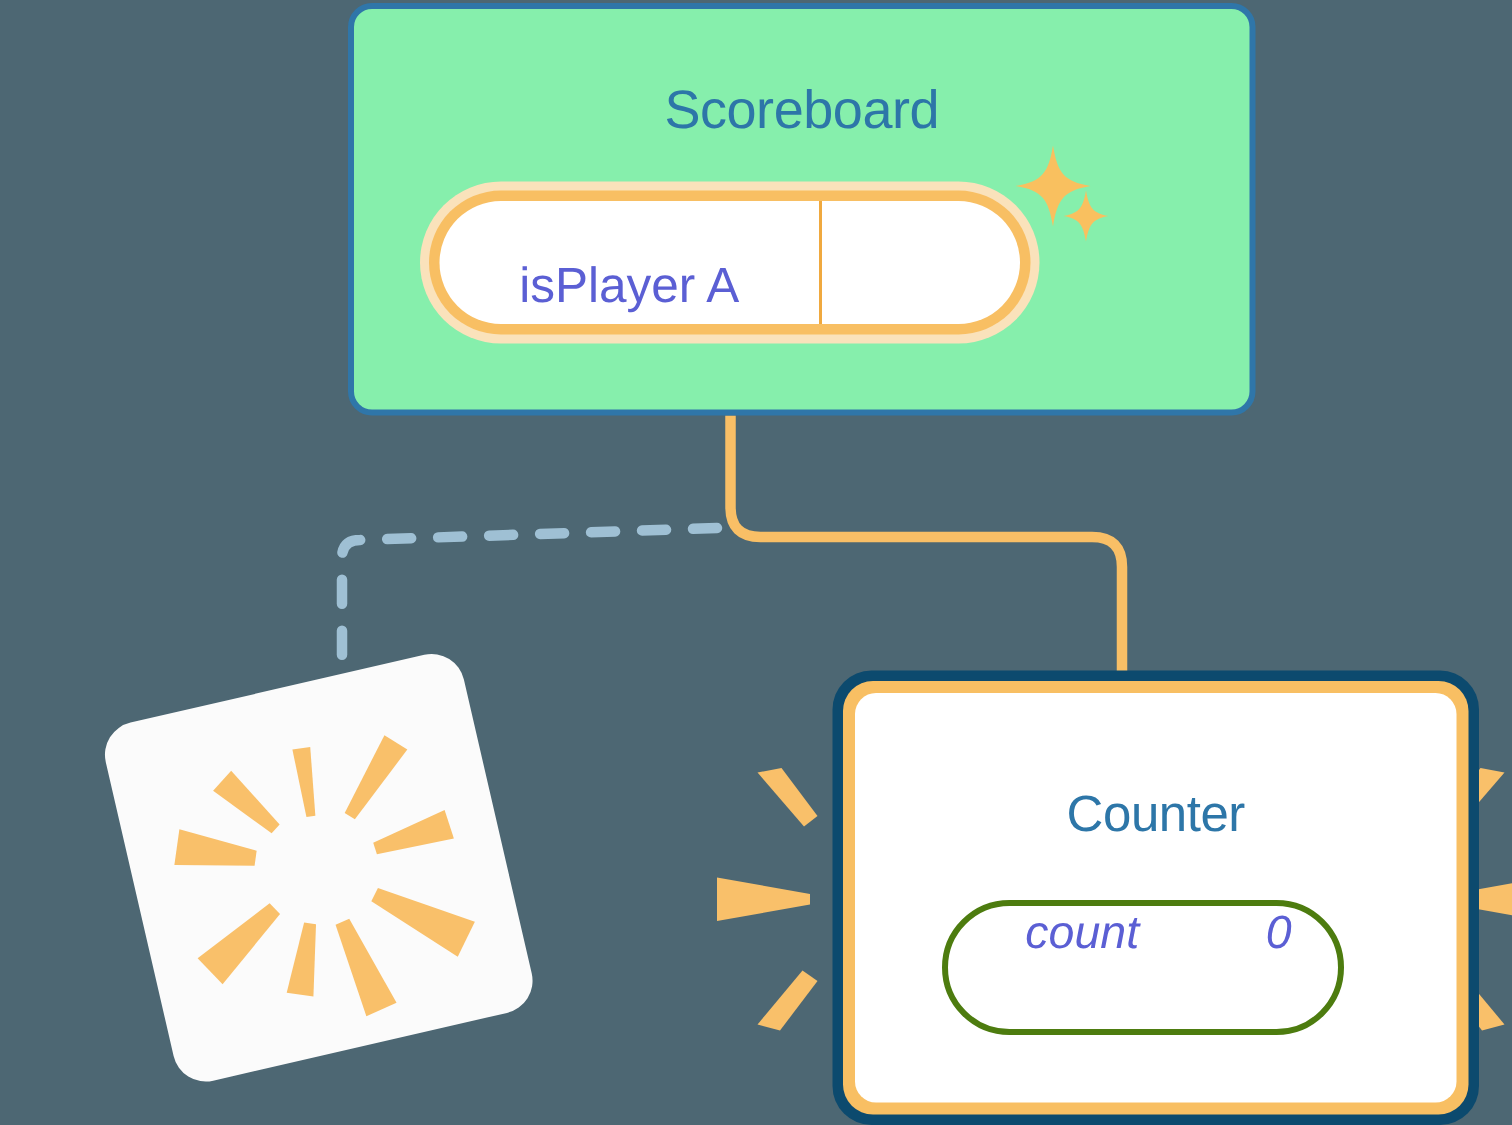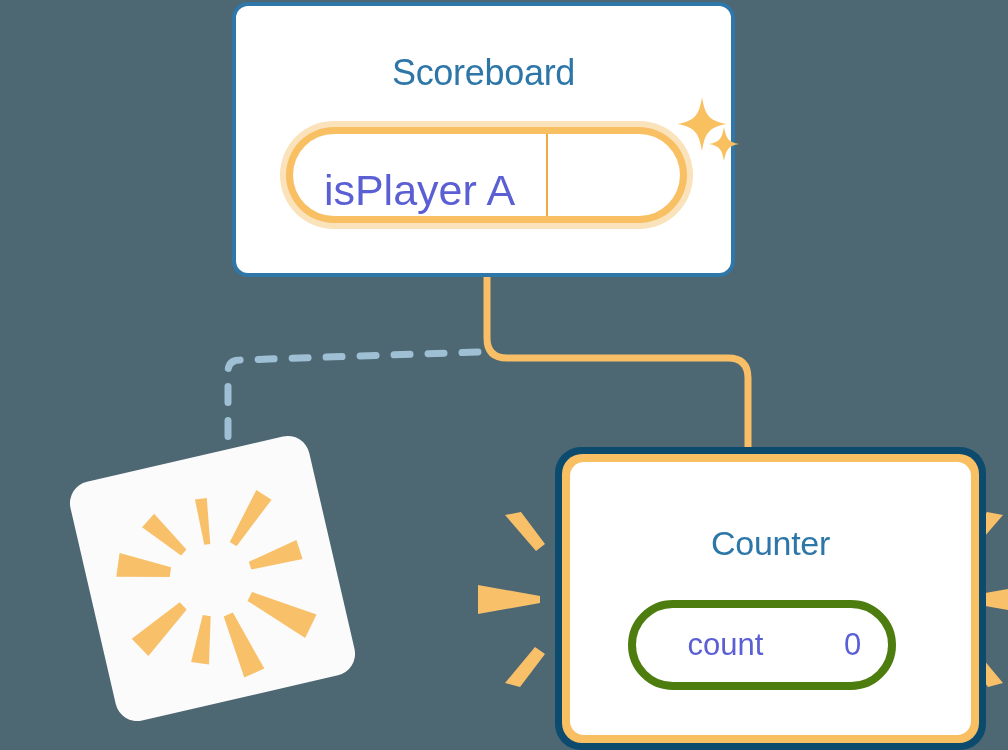--- a/index.html
+++ b/index.html
@@ -27,23 +27,23 @@
   }
   svg.wires { z-index: 1; }
   svg.bursts { z-index: 4; }
   svg.sparkles { z-index: 6; }
 
   
   .card-scoreboard {
     position: absolute;
     left: 232px;
     top: 2px;
-    width: 503px;
+    width: 605px;
     height: 275px;
-    background: #ffffff;
+    background: #86efac;
     border: 4px solid #2f76a9;
     border-radius: 16px;
     box-sizing: border-box;
     z-index: 3;
   }
   .card-title-blue {
     position: absolute;
     left: 0;
     right: 0;
     top: 46px;
@@ -82,21 +82,21 @@
     border-radius: 42px;
     background: #ffffff;
     display: flex;
     align-items: stretch;
   }
   .pill-key {
     flex: 0 0 253px;
     display: flex;
     align-items: center;
     justify-content: center;
-    font-size: 43px;
+    font-size: 33px;
     color: #5b5fd4;
     margin-top: 30px;
   }
   .pill-divider-orange {
     width: 2px;
     background: #f0a93f;
     align-self: stretch;
   }
   .pill-val {
     flex: 1 1 auto;
@@ -147,27 +147,28 @@
     font-size: 34px;
     color: #2d76a8;
     letter-spacing: -0.3px;
   }
   .pill-plain {
     position: absolute;
     left: 58px;
     top: 138px;
     width: 268px;
     height: 90px;
-    border: 8px solid #4d7c0f;
+    border: 4px solid #4d7c0f;
     border-radius: 45px;
     box-sizing: border-box;
     background: #ffffff;
     display: flex;
-    align-items: center;
+    align-items: flex-start;
     overflow: hidden;
+    font-style: italic;
   }
   .pill-plain .pkey {
     flex: 0 0 179px;
     display: flex;
     align-items: center;
     justify-content: center;
     font-size: 31px;
     color: #5b5fd4;
   }
   .pill-plain .pdiv {

